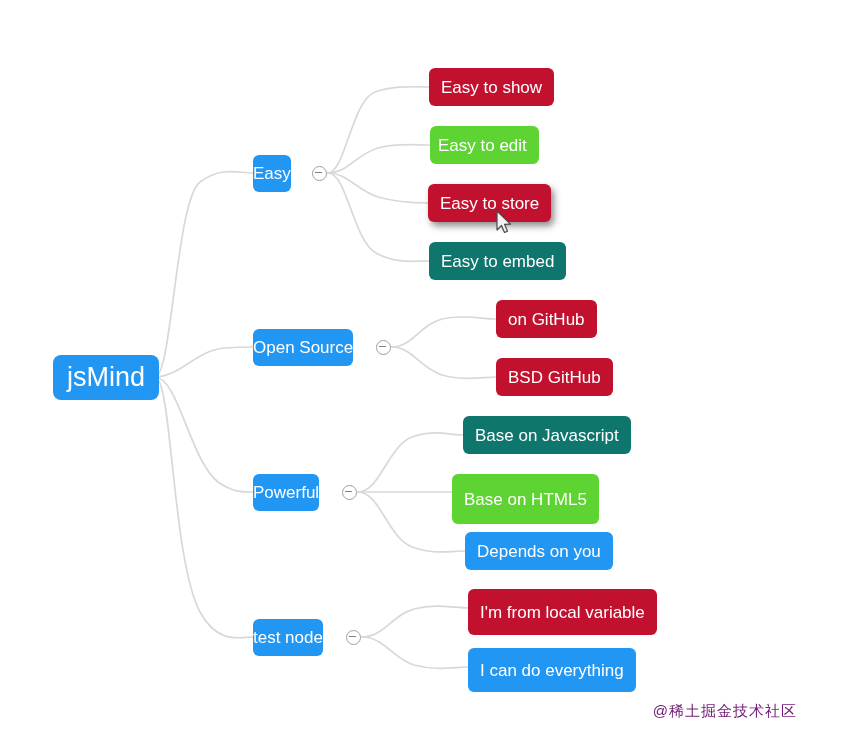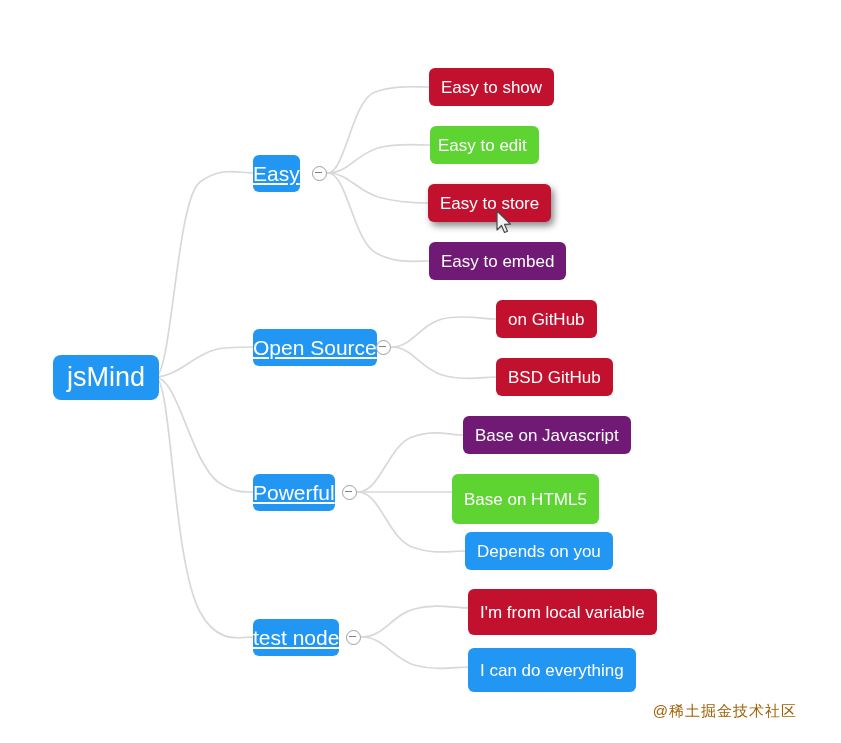--- a/index.html
+++ b/index.html
@@ -36,32 +36,31 @@
     line-height: 1;
     cursor: default;
     z-index: 5;
   }
   .node-root {
     border-radius: 8px;
     font-size: 27px;
     padding: 0 14px;
   }
   .node-l1 {
-    font-size: 21px;
+    font-size: 17px;
     padding: 0 0;
-    text-decoration: underline;
   }
   .node-l2 {
     font-size: 17px;
     padding: 0 12px;
   }
   .c-blue   { background: #2196f3; }
   .c-red    { background: #c2112e; }
   .c-green  { background: #5ed433; }
-  .c-purple { background: #701a75; }
+  .c-purple { background: #0f766e; }
 
   .node-hover {
     box-shadow: 3px 4px 7px rgba(0,0,0,0.45);
   }
   .toggle {
     position: absolute;
     width: 13px;
     height: 13px;
     border-radius: 50%;
     border: 1px solid #9aa0a6;
@@ -80,21 +79,21 @@
   }
   #cursor-pointer {
     position: absolute;
     z-index: 20;
     pointer-events: none;
   }
   #watermark {
     position: absolute;
     right: 44px;
     bottom: 22px;
-    color: #a16207;
+    color: #701a75;
     font-size: 15px;
     letter-spacing: 1px;
     white-space: nowrap;
     z-index: 3;
     user-select: none;
   }
 </style>
 </head>
 <body>
 

